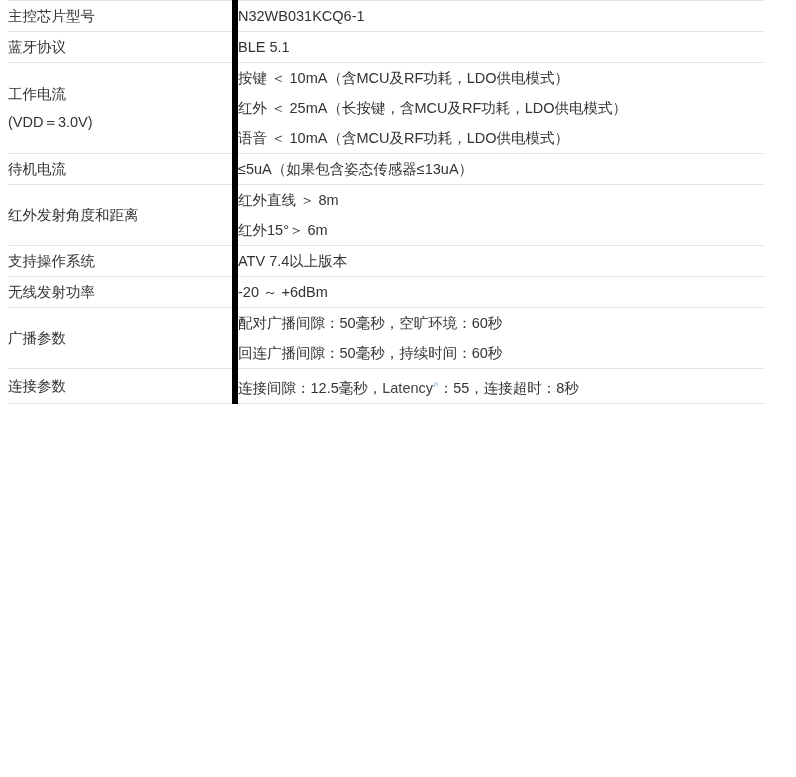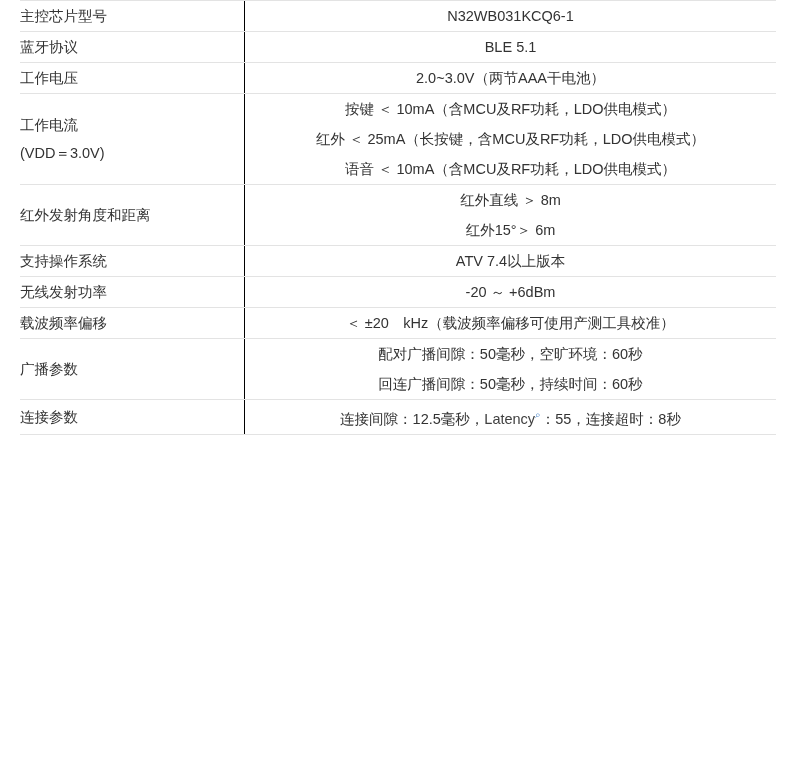--- a/index.html
+++ b/index.html
@@ -10,45 +10,44 @@
   body {
     width: 796px;
     height: 777px;
     font-family: "Liberation Sans", "DejaVu Sans", sans-serif;
     color: #333333;
     overflow: hidden;
   }
   .spec-table {
     border-collapse: collapse;
     width: 756px;
-    margin: 0 20px;
+    margin: 0 8px;
     table-layout: fixed;
   }
   .spec-table td {
     border-bottom: 1px solid #e3e3e3;
     vertical-align: middle;
     padding: 0;
   }
   .spec-table tr:first-child td {
     border-top: 1px solid #e3e3e3;
   }
   .col-label {
     width: 224px;
     padding: 10px 0 10px 14px;
     font-size: 14.5px;
     color: #333333;
     line-height: 26px;
   }
   .col-value {
     padding: 10px 10px 10px 16px;
-    border-left: 1px solid #000000;
+    border-left: 6px solid #000000;
     font-size: 14.5px;
     color: #333333;
     line-height: 26px;
-    text-align: center;
   }
   .label-lines > div,
   .value-lines > div {
     white-space: nowrap;
   }
   .value-lines > div {
     padding: 2px 0;
   }
   .label-lines > div {
     padding: 1px 0;
@@ -87,41 +86,41 @@
         </td>
         <td class="col-value">
           <div class="value-lines">
             <div>BLE 5.1</div>
           </div>
         </td>
       </tr>
       <tr>
         <td class="col-label">
           <div class="label-lines">
-            <div>工作电压</div>
-          </div>
-        </td>
-        <td class="col-value">
-          <div class="value-lines">
-            <div>2.0~3.0V（两节AAA干电池）</div>
-          </div>
-        </td>
-      </tr>
-      <tr>
-        <td class="col-label">
-          <div class="label-lines">
             <div>工作电流</div>
             <div>(VDD＝3.0V)</div>
           </div>
         </td>
         <td class="col-value">
           <div class="value-lines">
             <div>按键 ＜ 10mA（含MCU及RF功耗，LDO供电模式）</div>
             <div>红外 ＜ 25mA（长按键，含MCU及RF功耗，LDO供电模式）</div>
             <div>语音 ＜ 10mA（含MCU及RF功耗，LDO供电模式）</div>
+          </div>
+        </td>
+      </tr>
+      <tr>
+        <td class="col-label">
+          <div class="label-lines">
+            <div>待机电流</div>
+          </div>
+        </td>
+        <td class="col-value">
+          <div class="value-lines">
+            <div>≤5uA（如果包含姿态传感器≤13uA）</div>
           </div>
         </td>
       </tr>
       <tr>
         <td class="col-label">
           <div class="label-lines">
             <div>红外发射角度和距离</div>
           </div>
         </td>
         <td class="col-value">
@@ -151,32 +150,20 @@
         </td>
         <td class="col-value">
           <div class="value-lines">
             <div>-20 ～ +6dBm</div>
           </div>
         </td>
       </tr>
       <tr>
         <td class="col-label">
           <div class="label-lines">
-            <div>载波频率偏移</div>
-          </div>
-        </td>
-        <td class="col-value">
-          <div class="value-lines">
-            <div>＜ ±20　kHz（载波频率偏移可使用产测工具校准）</div>
-          </div>
-        </td>
-      </tr>
-      <tr>
-        <td class="col-label">
-          <div class="label-lines">
             <div>广播参数</div>
           </div>
         </td>
         <td class="col-value">
           <div class="value-lines">
             <div>配对广播间隙：50毫秒，空旷环境：60秒</div>
             <div>回连广播间隙：50毫秒，持续时间：60秒</div>
           </div>
         </td>
       </tr>

